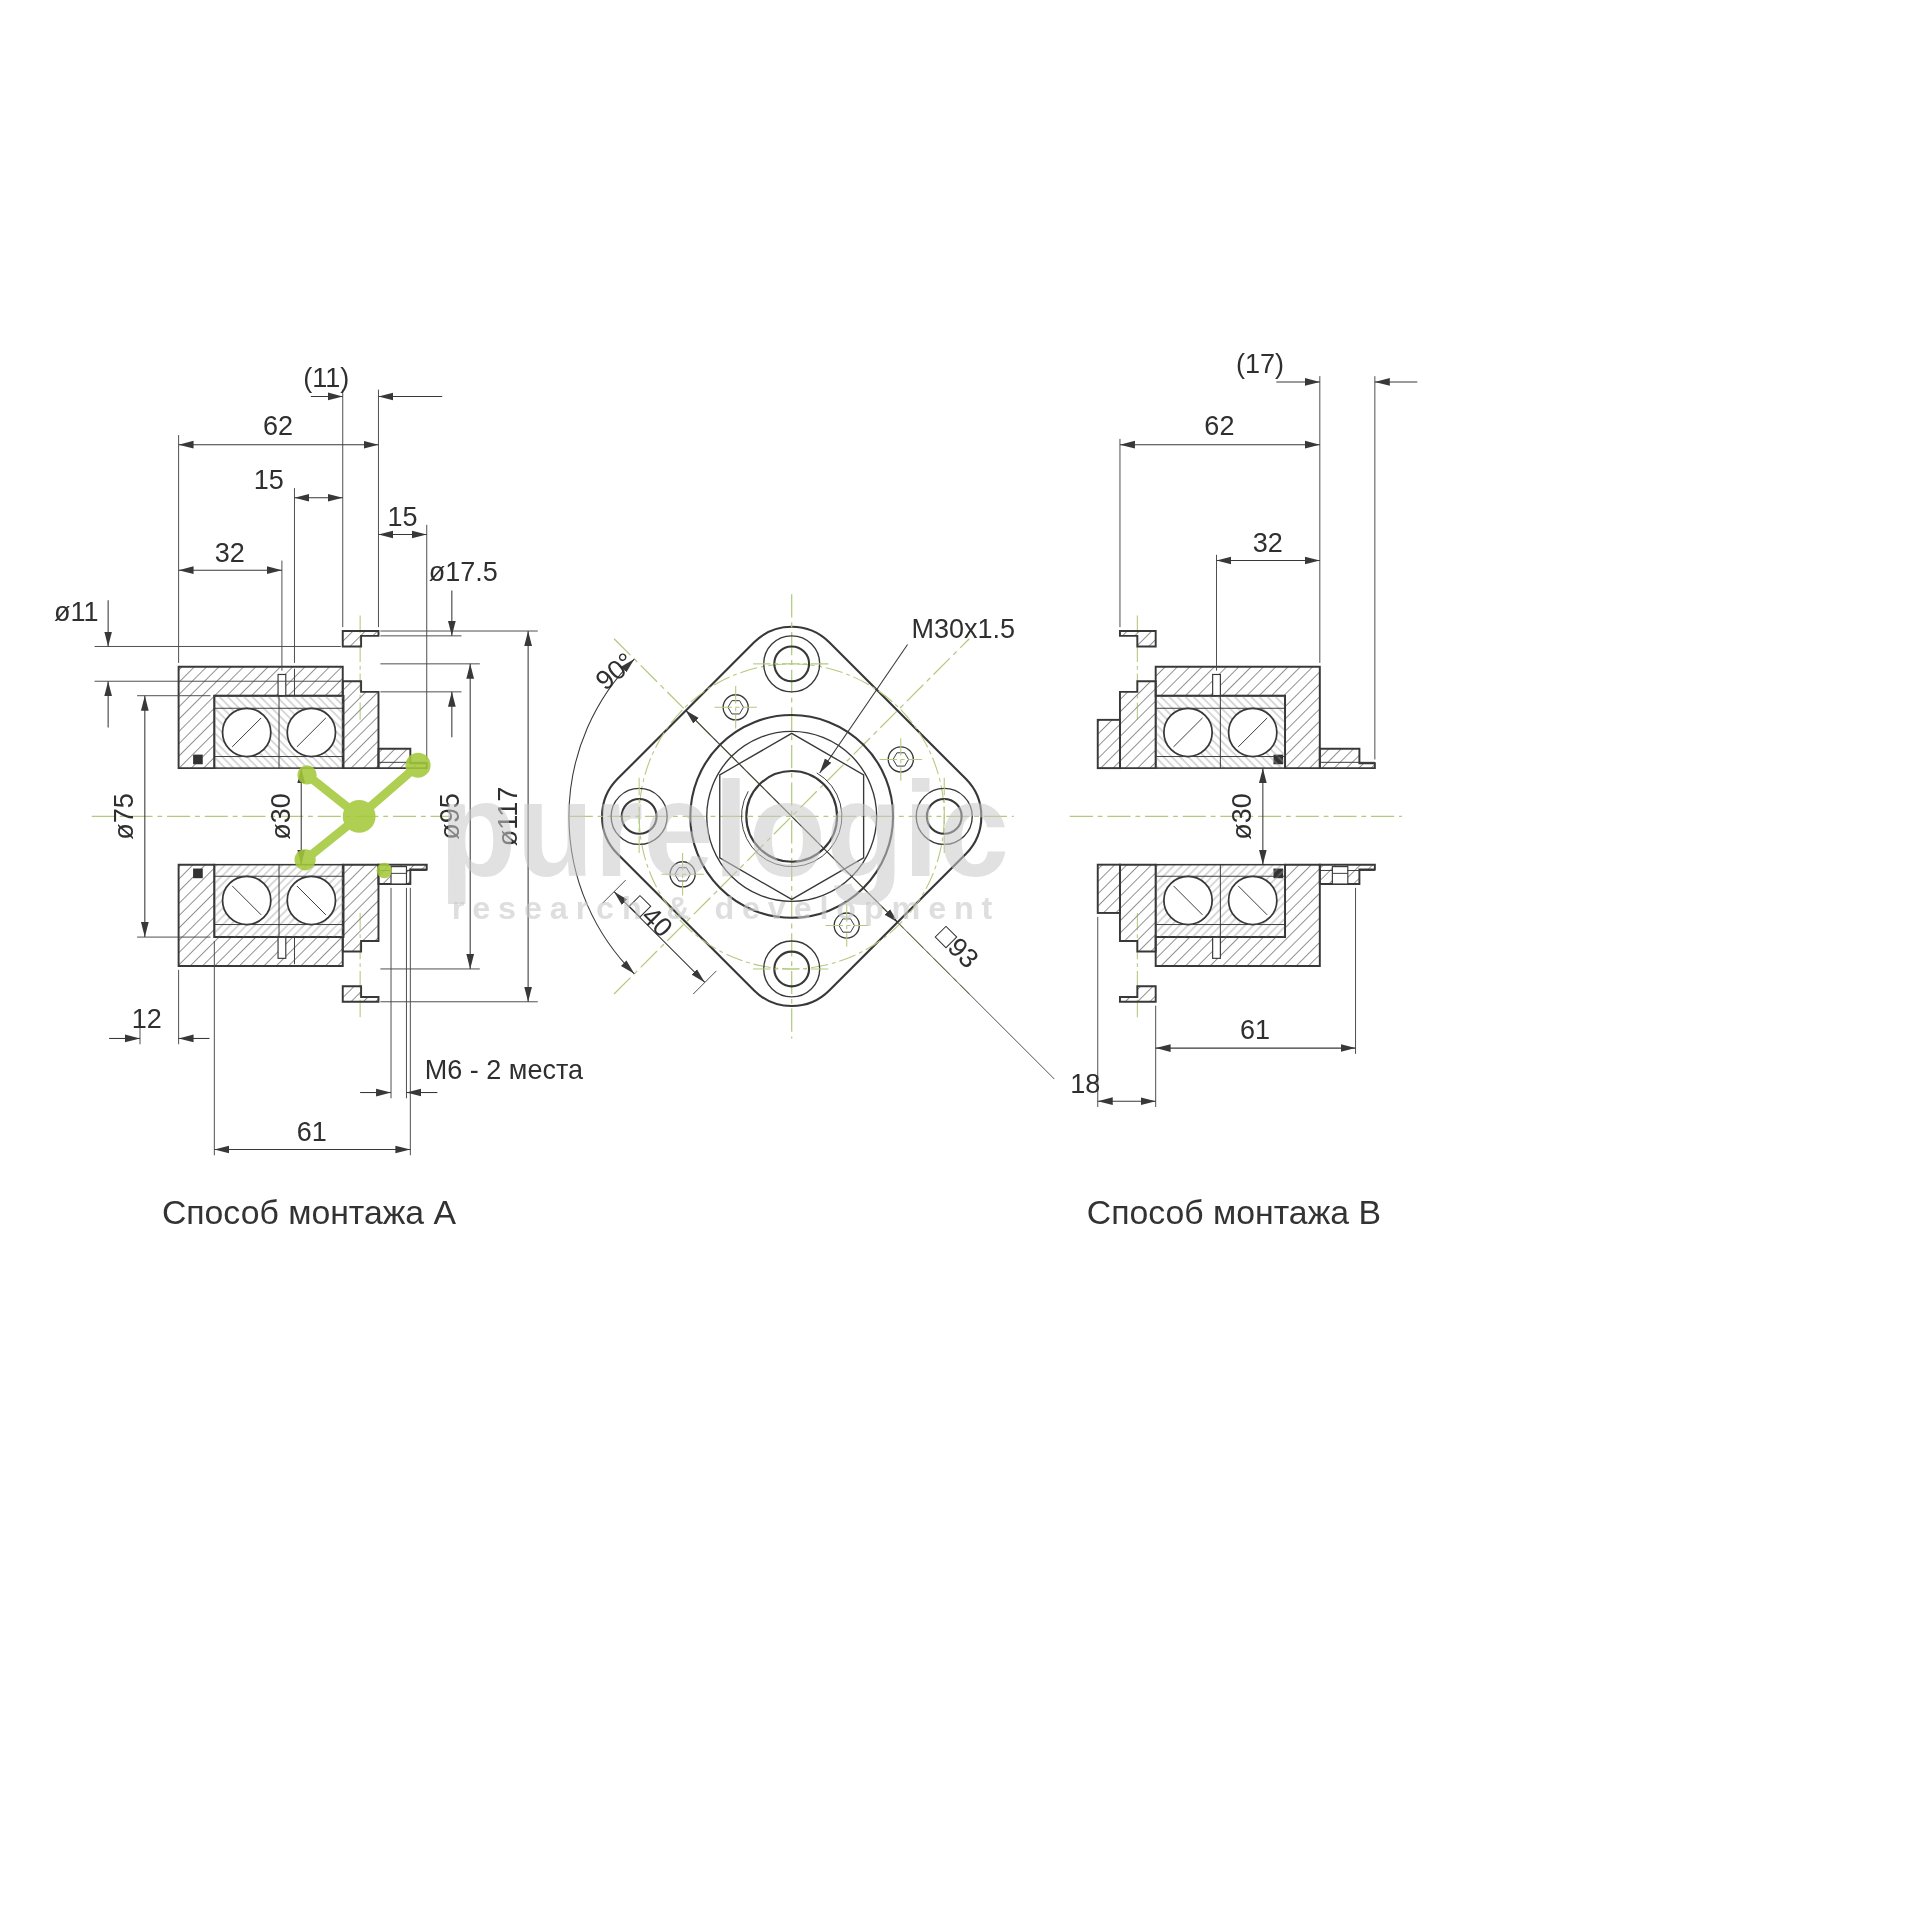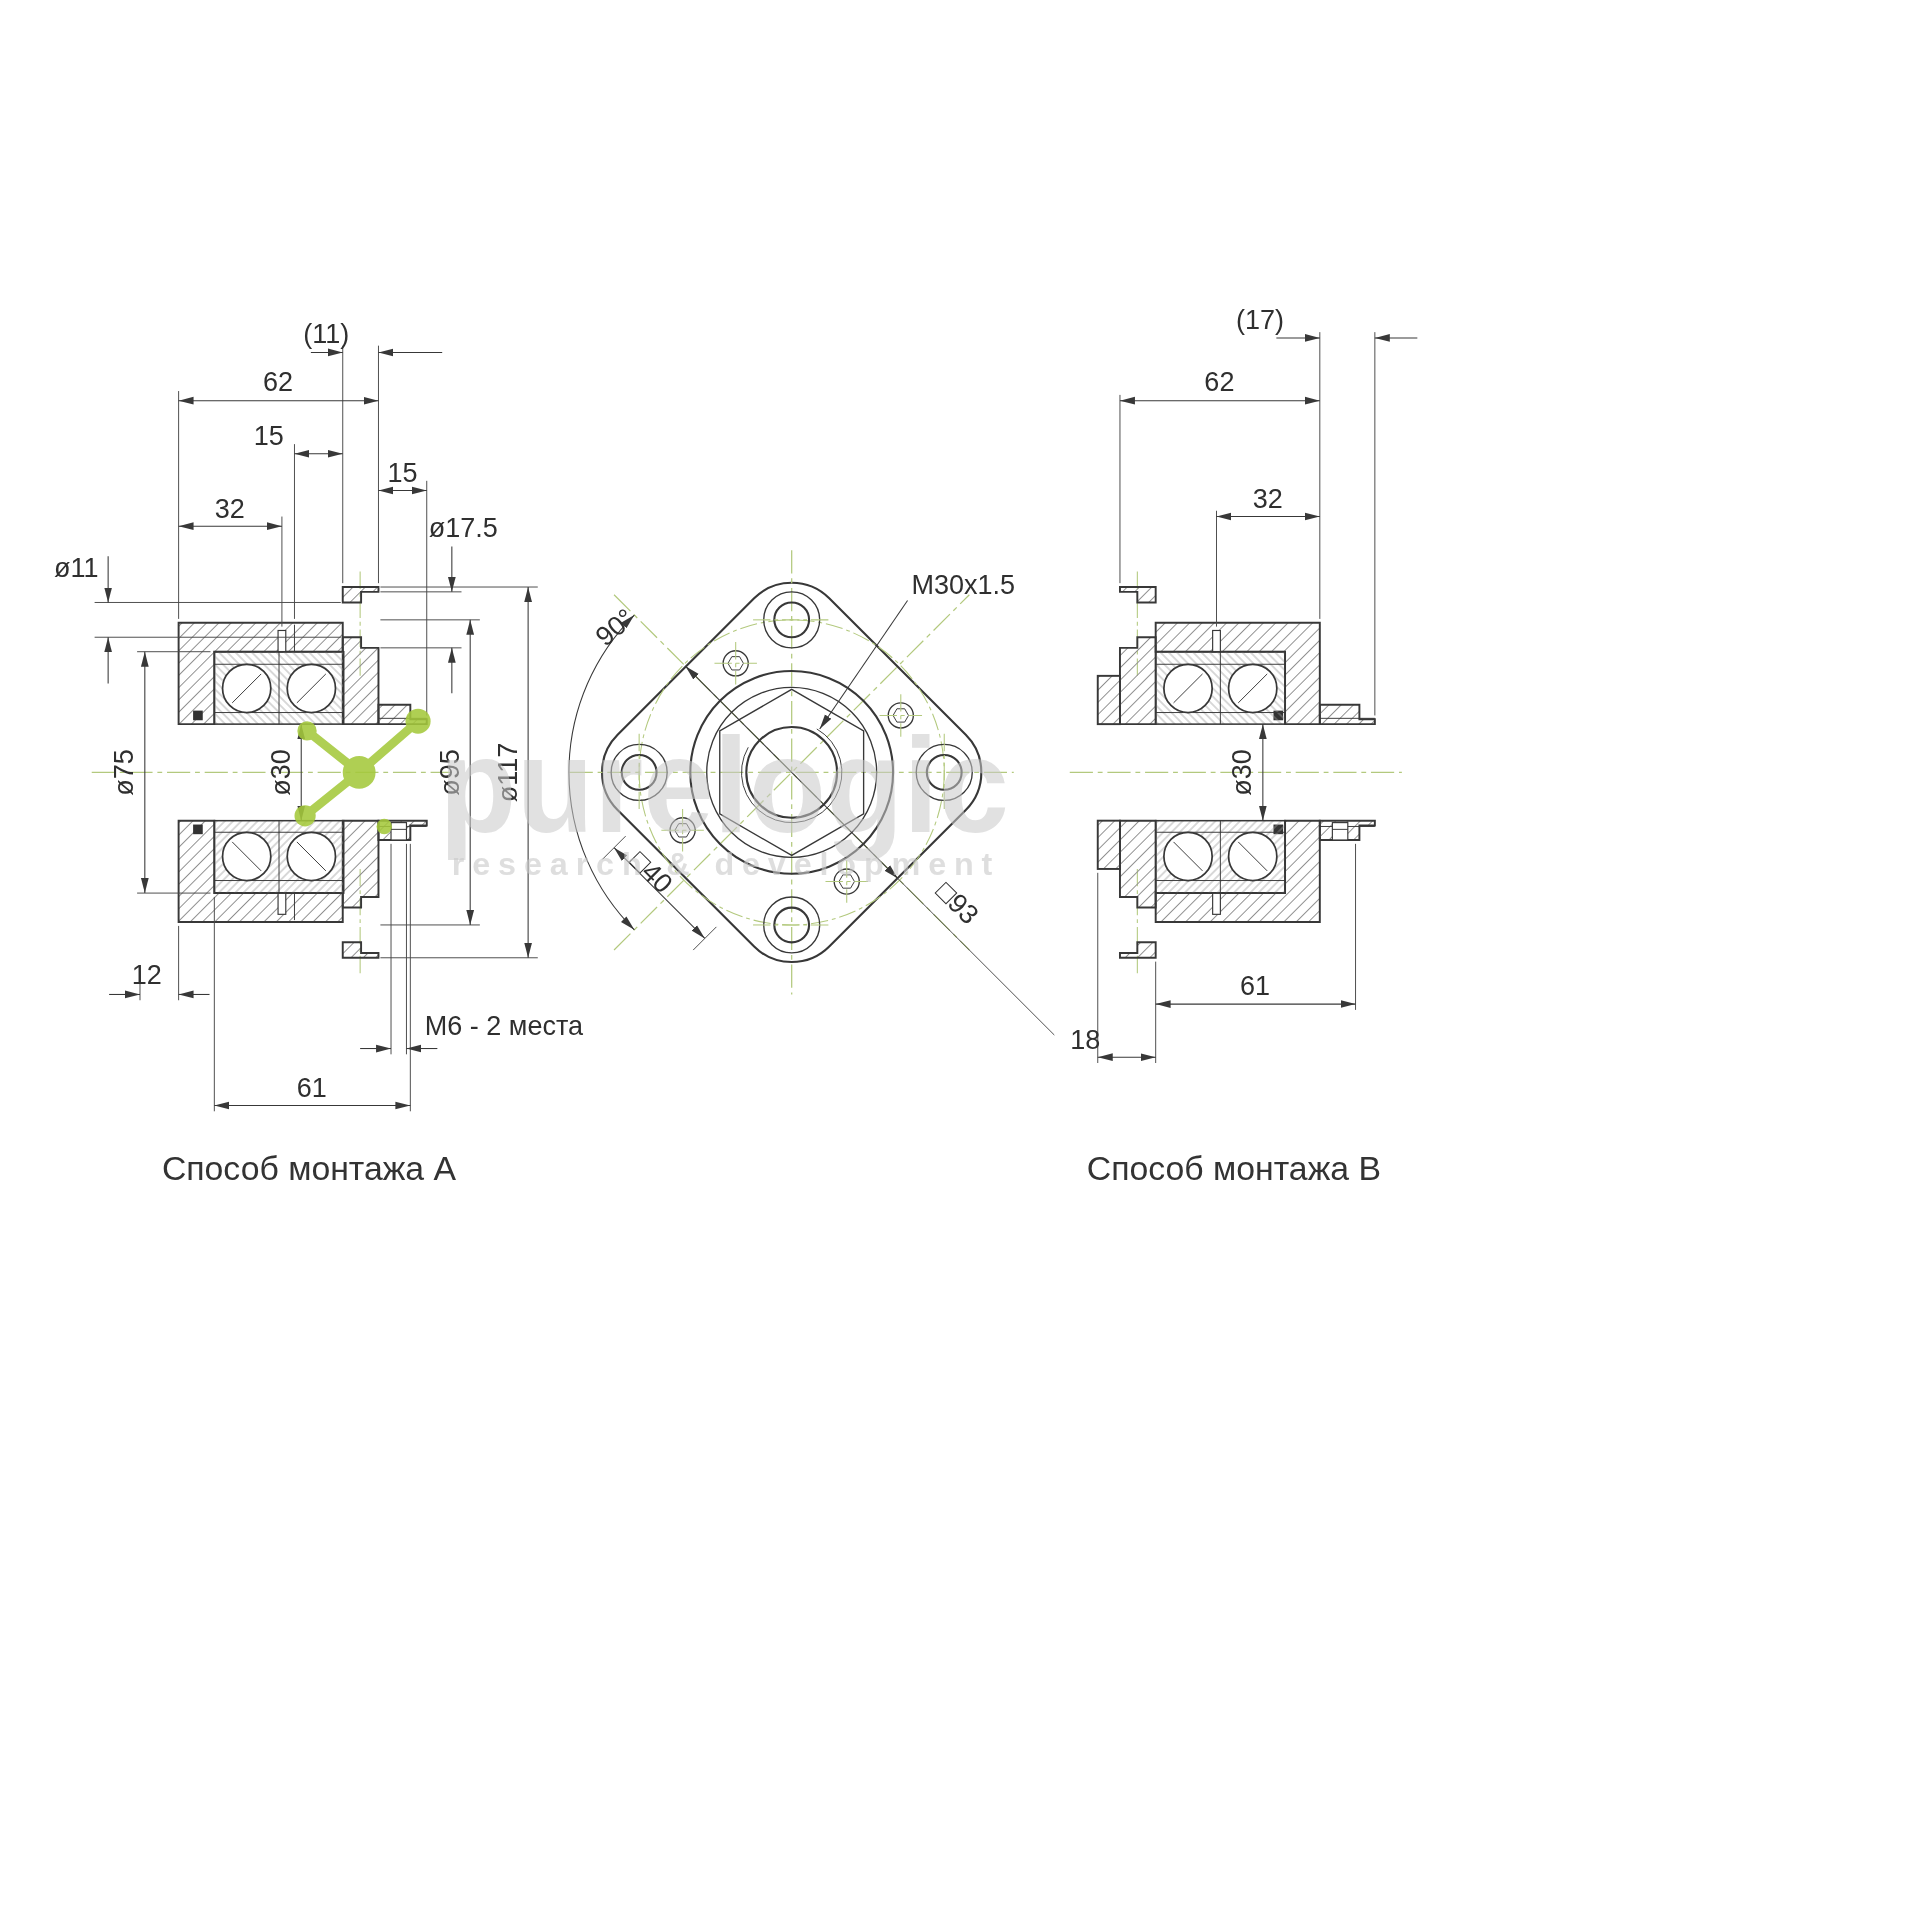--- a/index.html
+++ b/index.html
@@ -1,16 +1,16 @@
 <!DOCTYPE html>
 <html><head>
 <meta charset="utf-8">
 <style>
   html,body{margin:0;padding:0;background:#ffffff;}
-  #stage{width:1930px;height:1449px;background:#ffffff;position:relative;overflow:hidden;}
+  #stage{width:1930px;height:1449px;background:#ffffff;position:relative;overflow:hidden;margin-top:44px;}
   svg{display:block;}
   .dt{font-family:"Liberation Sans",sans-serif;font-size:28px;fill:#2f2f2f;}
   .cap{font-family:"Liberation Sans",sans-serif;font-size:35px;fill:#333;}
   .ext{stroke:#4a4a4a;stroke-width:1;fill:none;}
   .dim{stroke:#383838;stroke-width:1.1;fill:none;}
   .tl{stroke:#383838;stroke-width:1;fill:none;}
   .sec{fill:url(#hA);stroke:#383838;stroke-width:2;}
   .wh{fill:#ffffff;stroke:#383838;stroke-width:1.2;}
   .cl{stroke:#b3c97e;stroke-width:1.3;fill:none;stroke-dasharray:24 5 5 5;}
   .clf{stroke:#b3c97e;stroke-width:1.1;fill:none;stroke-dasharray:18 4 4 4;}

